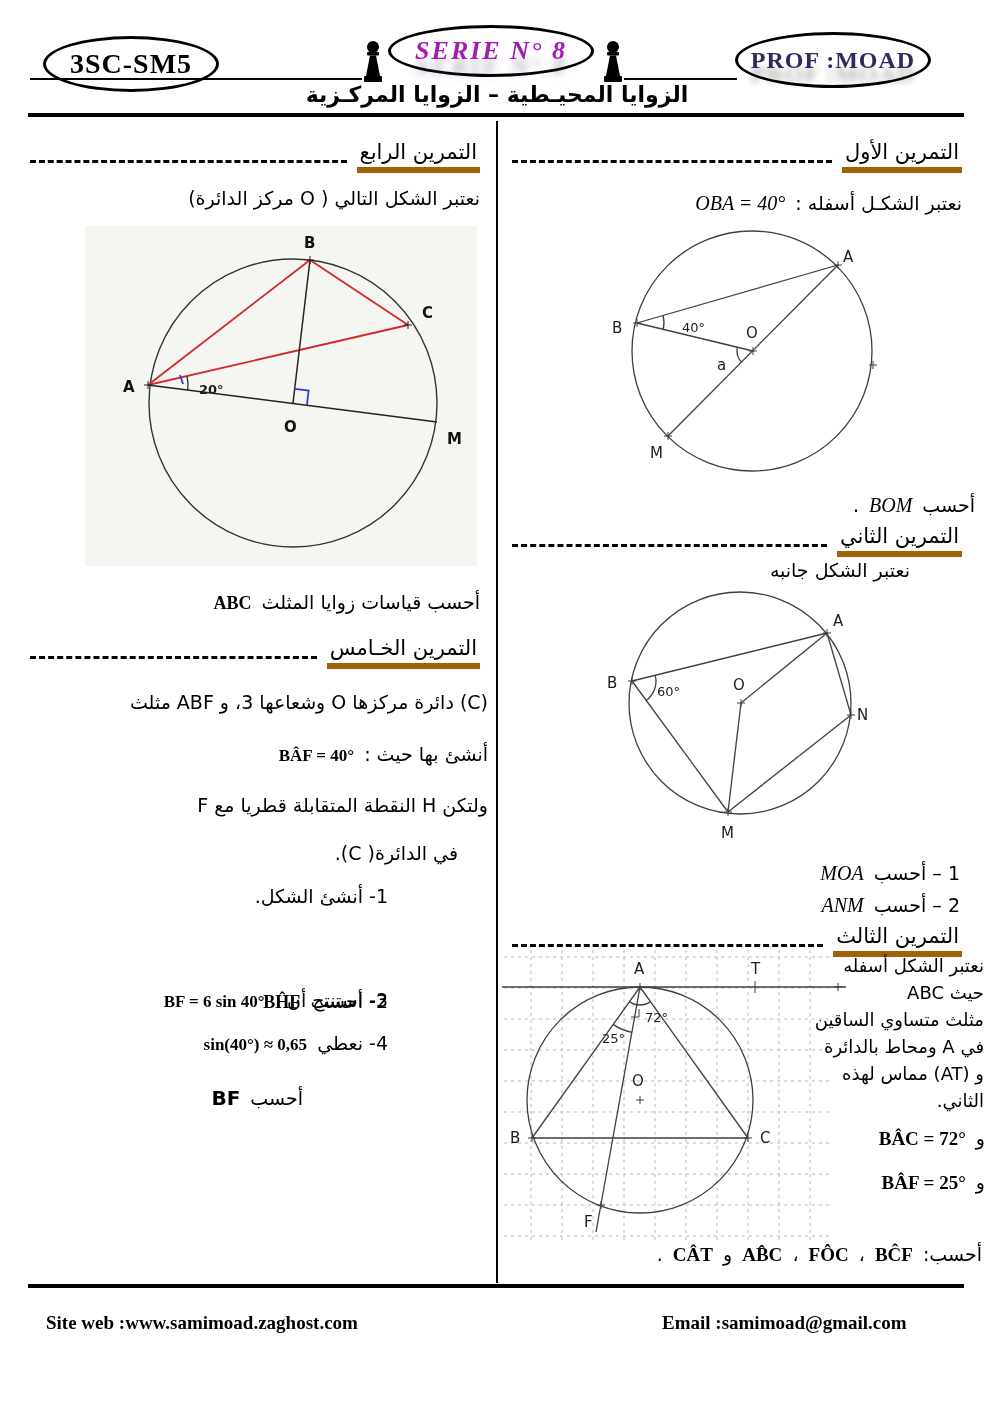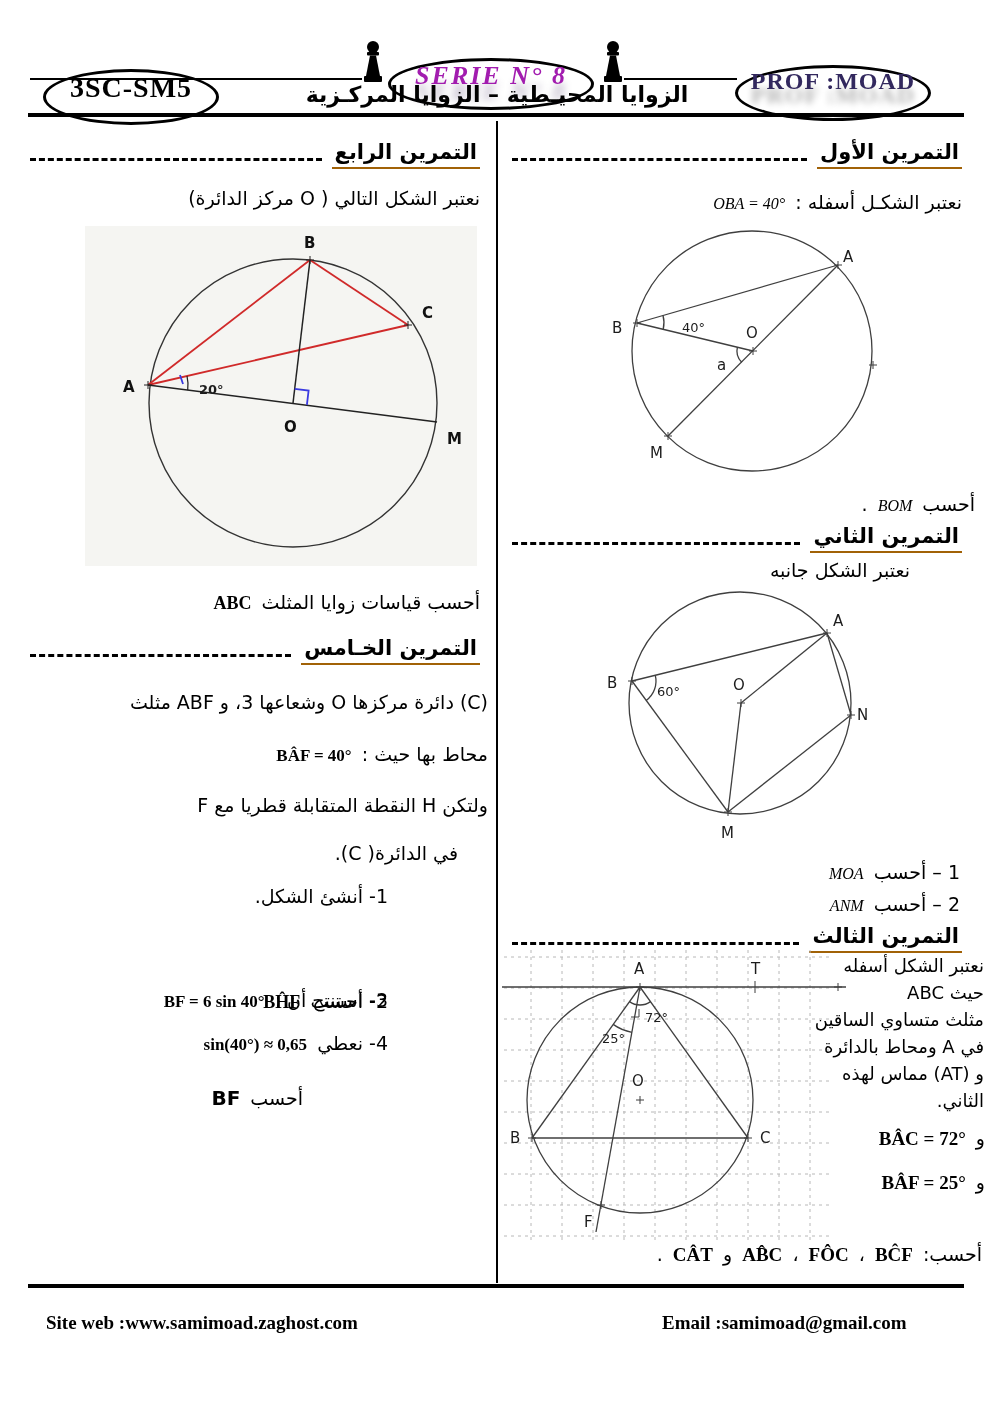--- a/index.html
+++ b/index.html
@@ -1,34 +1,34 @@
 <!DOCTYPE html>
 <html><head>
 <meta charset="utf-8">
 <style>
   html,body{margin:0;padding:0;background:#e8e8e8;}
   .page{position:relative;width:992px;height:1403px;background:#ffffff;
         font-family:"DejaVu Sans",sans-serif;color:#000;overflow:hidden;margin:0 auto;}
   .abs{position:absolute;}
   .oval{position:absolute;border:3px solid #000;border-radius:50%;
-        display:flex;justify-content:center;background:#fff;margin-top:33px;}
+        display:flex;align-items:center;justify-content:center;background:#fff;}
   .badge-class{font-family:"Liberation Serif",serif;font-weight:bold;font-size:28px;letter-spacing:1px;}
   .badge-serie{font-family:"Liberation Serif",serif;font-style:italic;font-weight:bold;
                font-size:26px;color:#a21caf;letter-spacing:2px;
                text-shadow:0 16px 7px rgba(80,60,110,.35);}
   .badge-prof{font-family:"Liberation Serif",serif;font-weight:bold;font-size:24px;color:#32285e;
               letter-spacing:1px;text-shadow:0 14px 6px rgba(0,0,0,.30);}
   .subtitle{font-size:22px;font-weight:bold;direction:rtl;}
   .rule{position:absolute;background:#000;}
   .hrow{position:absolute;display:flex;align-items:center;direction:ltr;}
   .dashrule{border-top:3px dashed #000;flex:1;margin-top:10px;}
-  .htitle{font-weight:bold;font-size:21px;border-bottom:2px solid #a16207;
+  .htitle{font-weight:normal;font-size:21px;border-bottom:6px solid #a16207;
           padding:0 3px 3px 3px;margin-left:10px;white-space:nowrap;direction:rtl;}
   .ar{direction:rtl;text-align:right;font-size:19px;line-height:1.35;}
-  .math-it{font-family:"Liberation Serif",serif;font-style:italic;font-size:16px;
+  .math-it{font-family:"Liberation Serif",serif;font-style:italic;font-size:20px;
            direction:ltr;unicode-bidi:isolate;display:inline-block;padding:0 4px;}
   .math-b{font-family:"Liberation Serif",serif;font-weight:bold;font-size:17px;
           direction:ltr;unicode-bidi:isolate;display:inline-block;padding:0 4px;}
   .math-b.lg{font-size:19px;}
   .sans-b{font-weight:bold;font-size:20px;direction:ltr;unicode-bidi:isolate;
           display:inline-block;padding:0 4px;}
   .fl{font-size:15px;fill:#1c1c1c;}
   .flb{font-size:15px;font-weight:bold;fill:#111;}
   .fs{font-size:13px;fill:#1c1c1c;}
   .footer-text{font-family:"Liberation Serif",serif;font-weight:bold;font-size:19px;}
@@ -240,21 +240,21 @@
   </div>
 
   <div class="hrow" style="left:30px;top:636px;width:450px">
     <div class="dashrule"></div>
     <div class="htitle">التمرين الخـامس</div>
   </div>
 
   <div class="ar abs" style="left:30px;top:690px;width:458px">(C) دائرة مركزها O وشعاعها 3، و ABF مثلث</div>
 
   <div class="ar abs" style="left:30px;top:742px;width:458px">
-    <span>محاط بها حيث :</span>
+    <span>أنشئ بها حيث :</span>
     <span class="math-b">BÂF = 40°</span>
   </div>
 
   <div class="ar abs" style="left:30px;top:841px;width:458px;padding-right:30px;box-sizing:border-box">في الدائرة( C).</div>
   <div class="ar abs" style="left:30px;top:793px;width:458px">ولتكن H النقطة المتقابلة قطريا مع F</div>
 
   <div class="ar abs" style="left:30px;top:884px;width:458px;padding-right:100px;box-sizing:border-box">1- أنشئ الشكل.</div>
 
   <div class="ar abs" style="left:30px;top:989px;width:458px;padding-right:100px;box-sizing:border-box">
     <span>2- أحسب</span>

